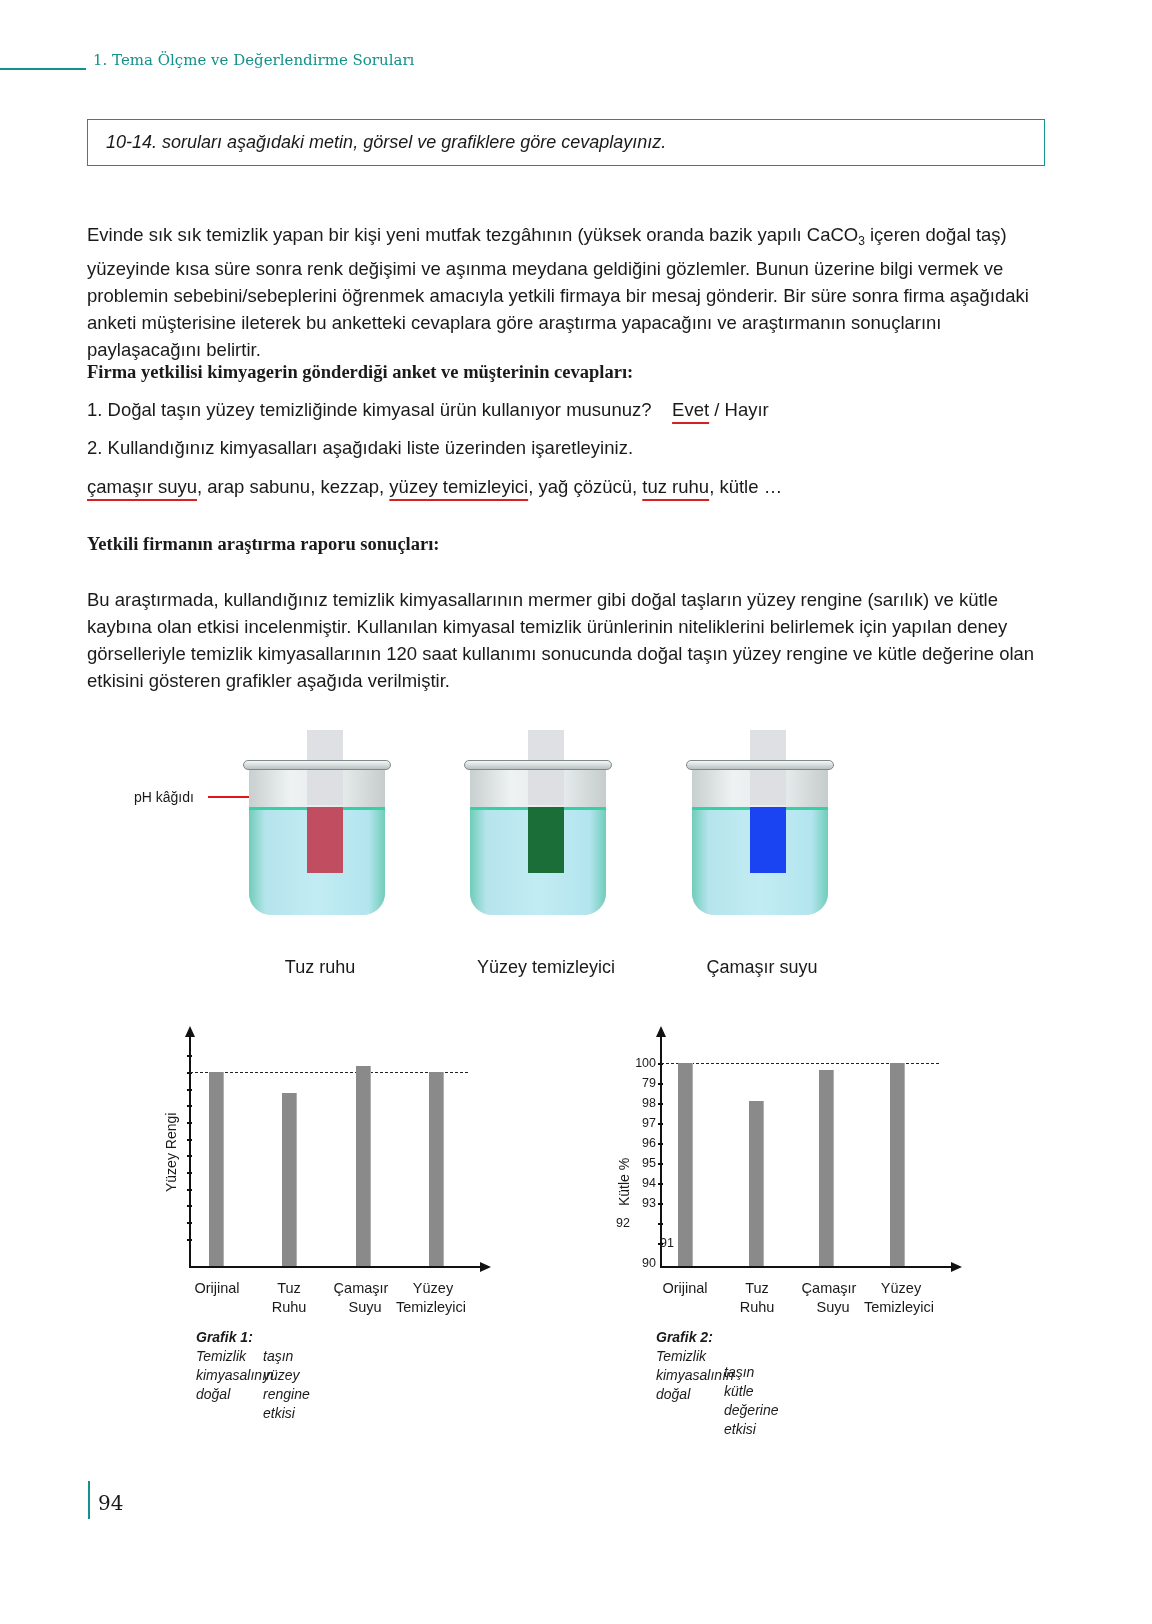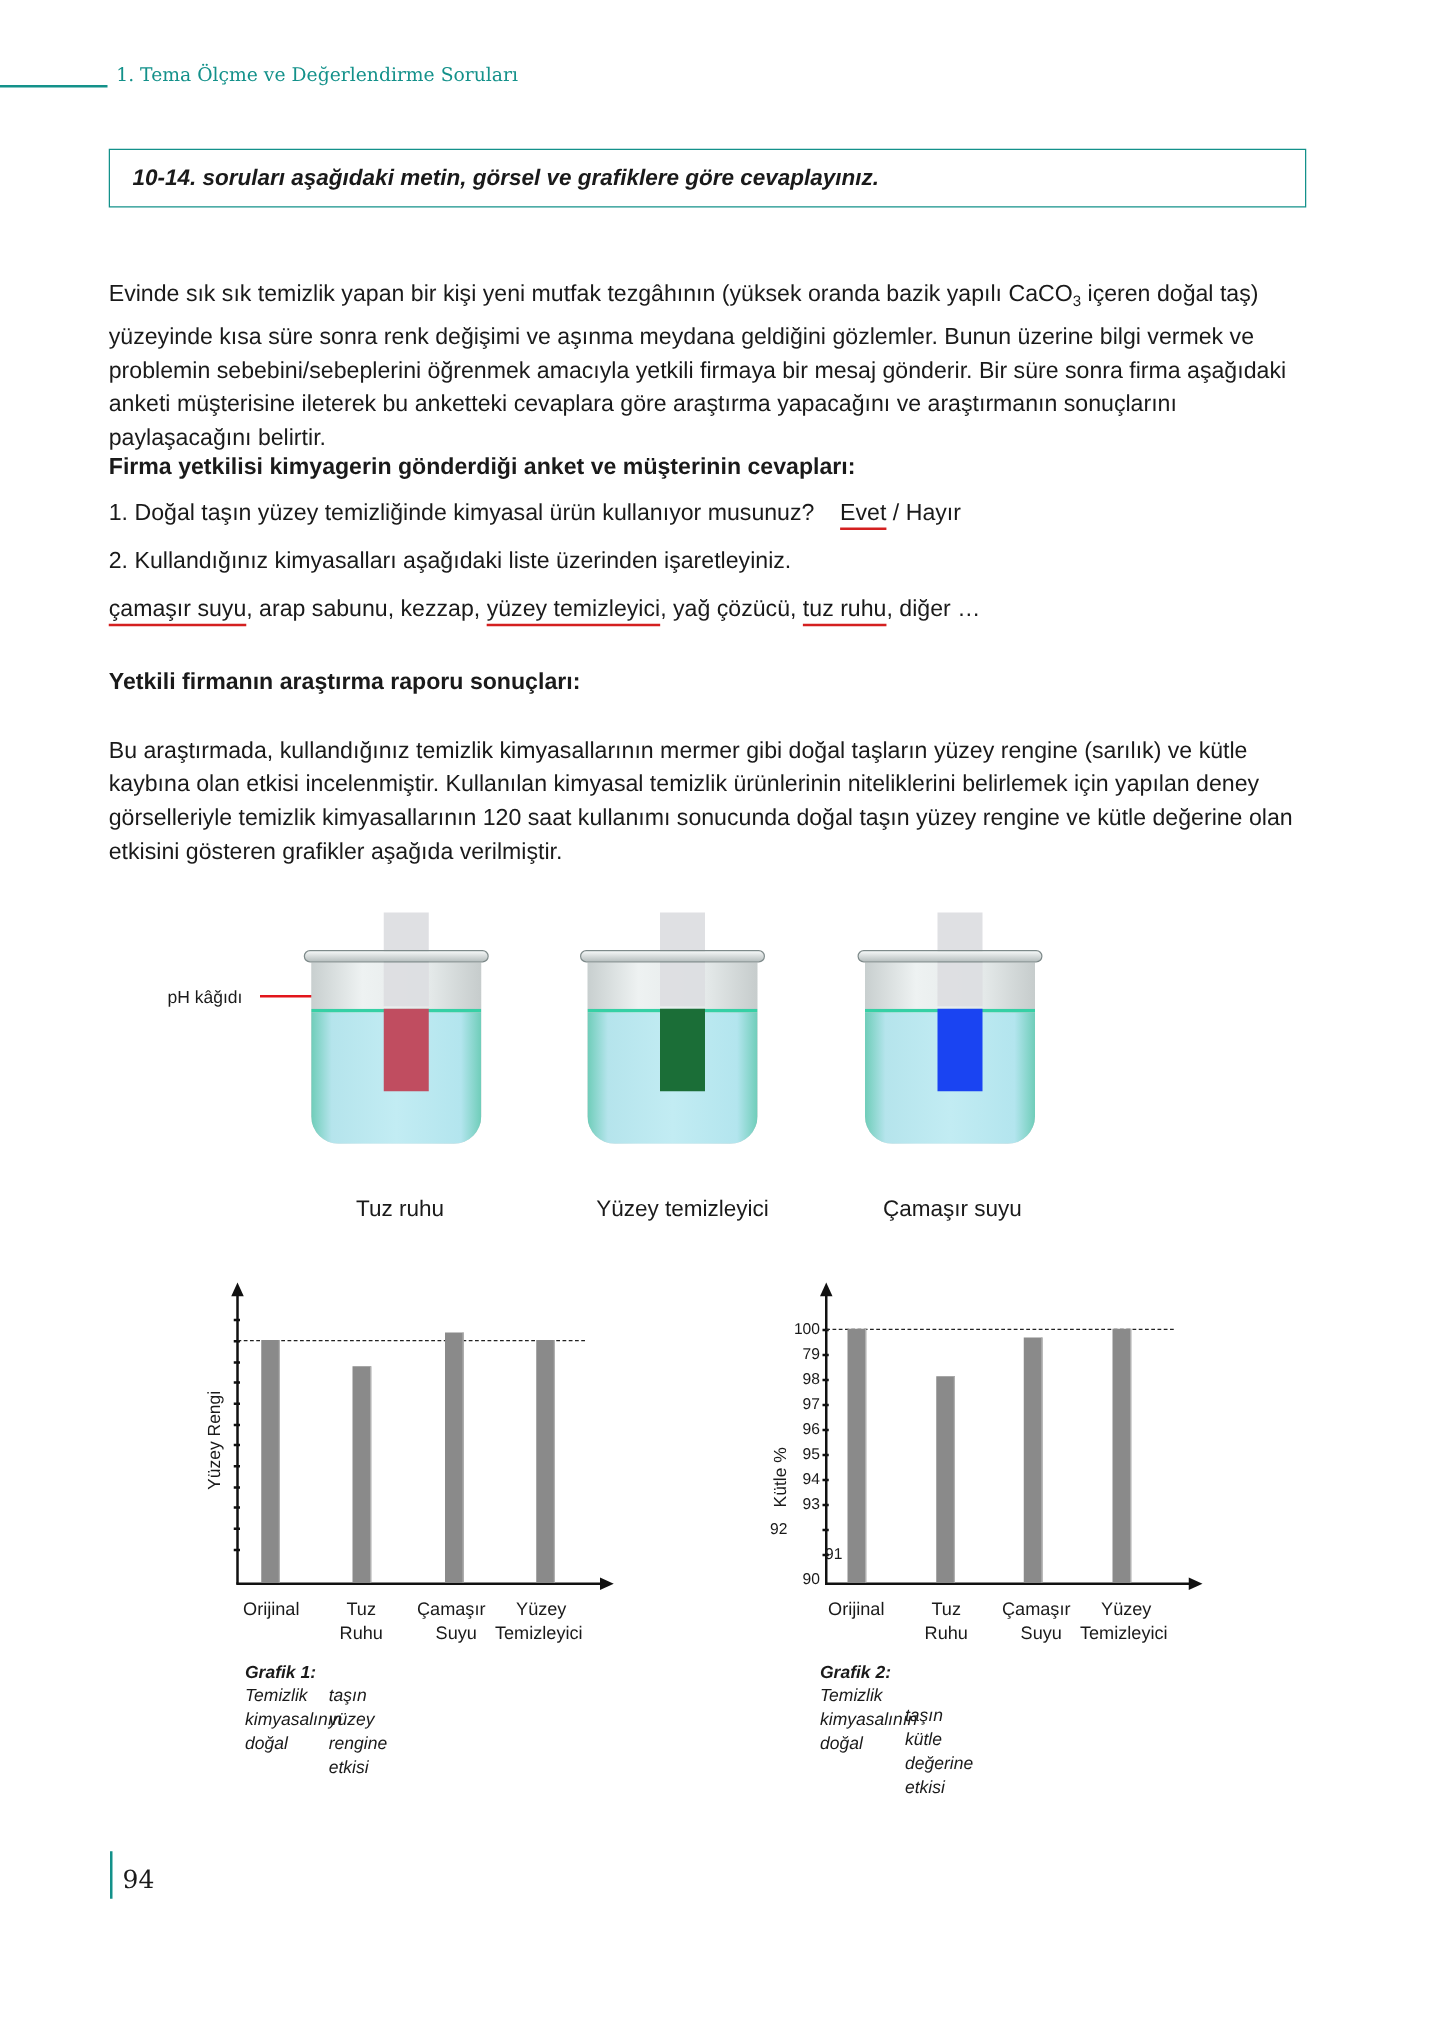--- a/index.html
+++ b/index.html
@@ -1,25 +1,25 @@
 <!DOCTYPE html>
 <html><head>
 <meta charset="utf-8">
 <style>
   * { box-sizing: border-box; margin: 0; padding: 0; }
   body { width: 1152px; height: 1624px; background: #fff; position: relative; overflow: hidden;
          font-family: "Liberation Sans", sans-serif; color: #1a1a1a; }
   .header-rule { position: absolute; left: 0; top: 68px; width: 86px; height: 2px; background: #13918a; }
   .header-title { position: absolute; left: 93px; top: 51px; font-family: "DejaVu Serif", serif; font-size: 15px; color: #13918a; }
   .instr-box { position: absolute; left: 87px; top: 119px; width: 958px; height: 47px; border: 1.5px solid #13918a; }
-  .instr-text { position: absolute; left: 18px; top: 12px; font-size: 18px; font-weight: bold; font-style: italic; }
+  .instr-text { position: absolute; left: 18px; top: 12px; font-size: 18px; font-weight: normal; font-style: italic; }
   .para { position: absolute; left: 87px; width: 960px; font-size: 18.5px; line-height: 27px; }
   .p1 { top: 221px; }
   .sub { font-size: 12px; vertical-align: -4px; }
-  .bold { font-weight: bold; }
+  .bold { font-weight: bold; font-family: Liberation Serif, serif; }
   .line { position: absolute; left: 87px; font-size: 18.5px; white-space: nowrap; }
   .u { text-decoration: underline; text-decoration-color: #d42020; text-decoration-thickness: 2px; text-underline-offset: 6px; }
   .p3 { top: 586px; line-height: 27px; }
   .beaker { position: absolute; width: 148px; height: 155px; }
   .rim { position: absolute; left: 0; top: 0; width: 148px; height: 10px; border-radius: 6px; background: linear-gradient(#f5f7f7,#b9c1c1); border: 1px solid #7e8a8a; }
   .glass { position: absolute; left: 6px; top: 10px; width: 136px; height: 145px; border-radius: 0 0 22px 22px; background: linear-gradient(90deg,#c8cfcf,#eef2f2 30%,#e4e9e9 70%,#c6cccc); }
   .liquid { position: absolute; left: 6px; top: 47px; width: 136px; height: 108px; border-radius: 0 0 22px 22px;
             background: linear-gradient(90deg,#6fcdb9,#b5e4ec 12%,#c2ecf3 50%,#b3e5ee 88%,#6fcdb9); border-top: 3px solid #36d0a5; }
   .strip { position: absolute; left: 64px; top: -30px; width: 36px; height: 75px; background: #dcdde1; opacity: .92; }
   .strip-color { position: absolute; left: 64px; top: 47px; width: 36px; height: 66px; }
@@ -53,21 +53,21 @@
 </div>
 
 <div class="para p1"><span>Evinde sık sık temizlik yapan bir kişi yeni mutfak tezgâhının (yüksek oranda bazik yapılı CaCO</span><span class="sub">3</span><span> içeren doğal taş) yüzeyinde kısa süre sonra renk değişimi ve aşınma meydana geldiğini gözlemler. Bunun üzerine bilgi vermek ve problemin sebebini/sebeplerini öğrenmek amacıyla yetkili firmaya bir mesaj gönderir. Bir süre sonra firma aşağıdaki anketi müşterisine ileterek bu anketteki cevaplara göre araştırma yapacağını ve araştırmanın sonuçlarını paylaşacağını belirtir.</span></div>
 
 <div class="line bold" style="top:362px">Firma yetkilisi kimyagerin gönderdiği anket ve müşterinin cevapları:</div>
 <div class="line" style="top:399px">
   <span>1. Doğal taşın yüzey temizliğinde kimyasal ürün kullanıyor musunuz?</span>&nbsp;&nbsp;&nbsp;&nbsp;<span class="u">Evet</span><span> / </span><span>Hayır</span>
 </div>
 <div class="line" style="top:437px">2. Kullandığınız kimyasalları aşağıdaki liste üzerinden işaretleyiniz.</div>
 <div class="line" style="top:476px">
-  <span class="u">çamaşır suyu</span><span>, arap sabunu, kezzap, </span><span class="u">yüzey temizleyici</span><span>, yağ çözücü, </span><span class="u">tuz ruhu</span><span>, diğer …</span>
+  <span class="u">çamaşır suyu</span><span>, arap sabunu, kezzap, </span><span class="u">yüzey temizleyici</span><span>, yağ çözücü, </span><span class="u">tuz ruhu</span><span>, kütle …</span>
 </div>
 
 <div class="line bold" style="top:534px">Yetkili firmanın araştırma raporu sonuçları:</div>
 <div class="para p3">Bu araştırmada, kullandığınız temizlik kimyasallarının mermer gibi doğal taşların yüzey rengine (sarılık) ve kütle kaybına olan etkisi incelenmiştir. Kullanılan kimyasal temizlik ürünlerinin niteliklerini belirlemek için yapılan deney görselleriyle temizlik kimyasallarının 120 saat kullanımı sonucunda doğal taşın yüzey rengine ve kütle değerine olan etkisini gösteren grafikler aşağıda verilmiştir.</div>
 
 <div class="ph-label">pH kâğıdı</div>
 <div class="ph-arrow"></div>
 
 <div class="beaker" style="left:243px; top:760px;">
   <div class="glass"></div>

